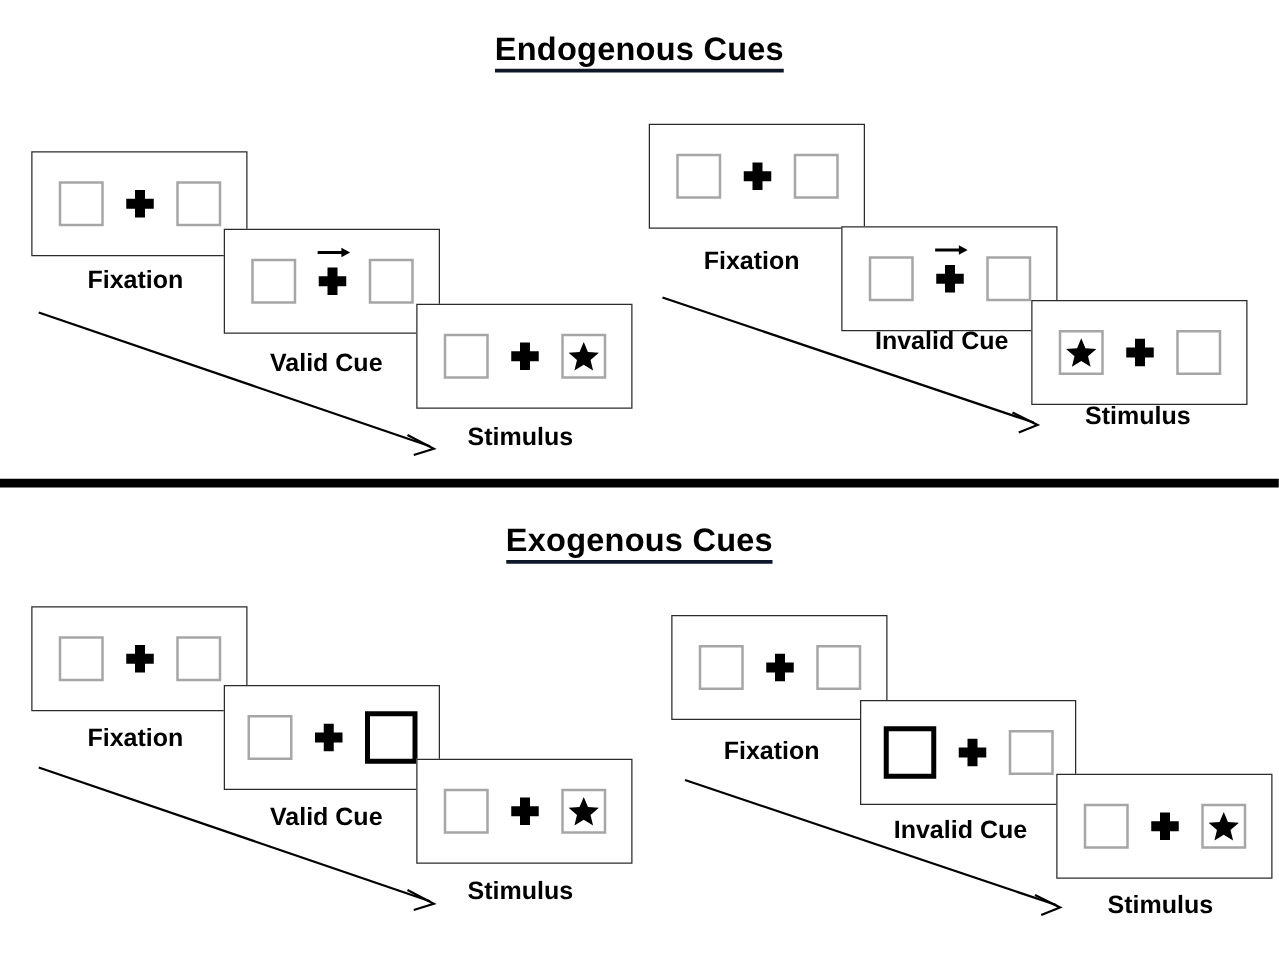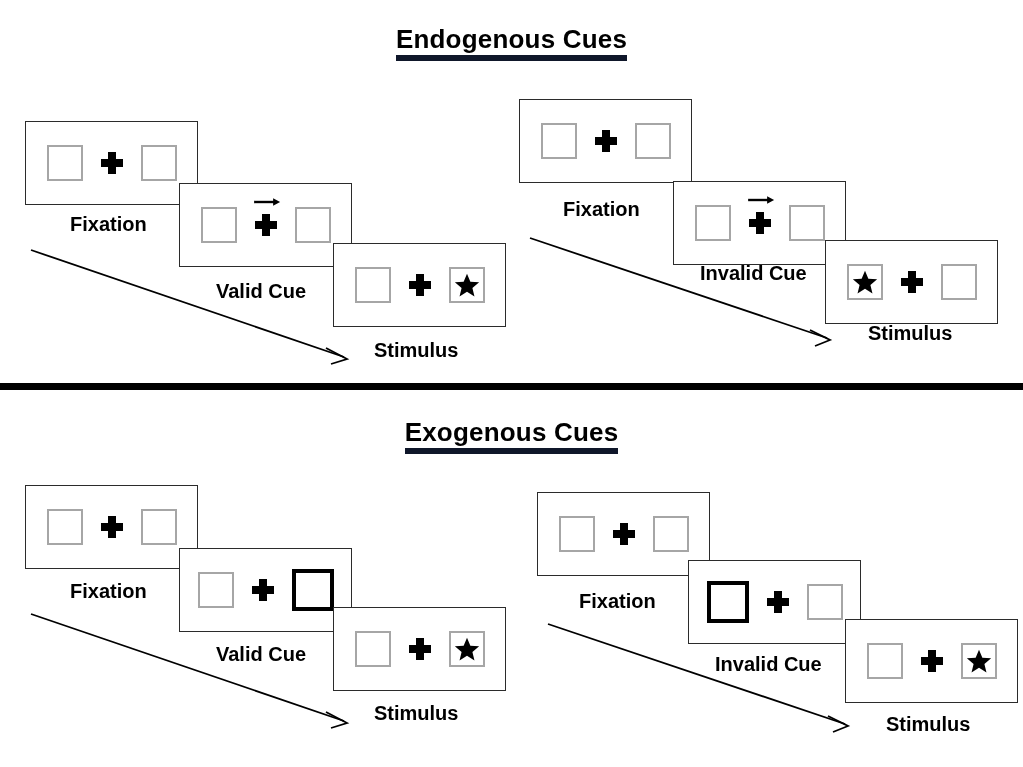--- a/index.html
+++ b/index.html
@@ -26,21 +26,21 @@
   .panel-title {
     position: absolute;
     left: 0;
     width: 1023px;
     text-align: center;
     font-size: 26px;
     font-weight: bold;
     letter-spacing: 0.2px;
   }
   .panel-title span {
-    border-bottom: 6px solid #0f172a;
+    border-bottom: 3px solid #0f172a;
     padding-bottom: 1px;
   }
   #title-endogenous { top: 24px; }
   #title-exogenous  { top: 417px; }
 
   .divider {
     position: absolute;
     left: 0;
     top: 383px;
     width: 1023px;

